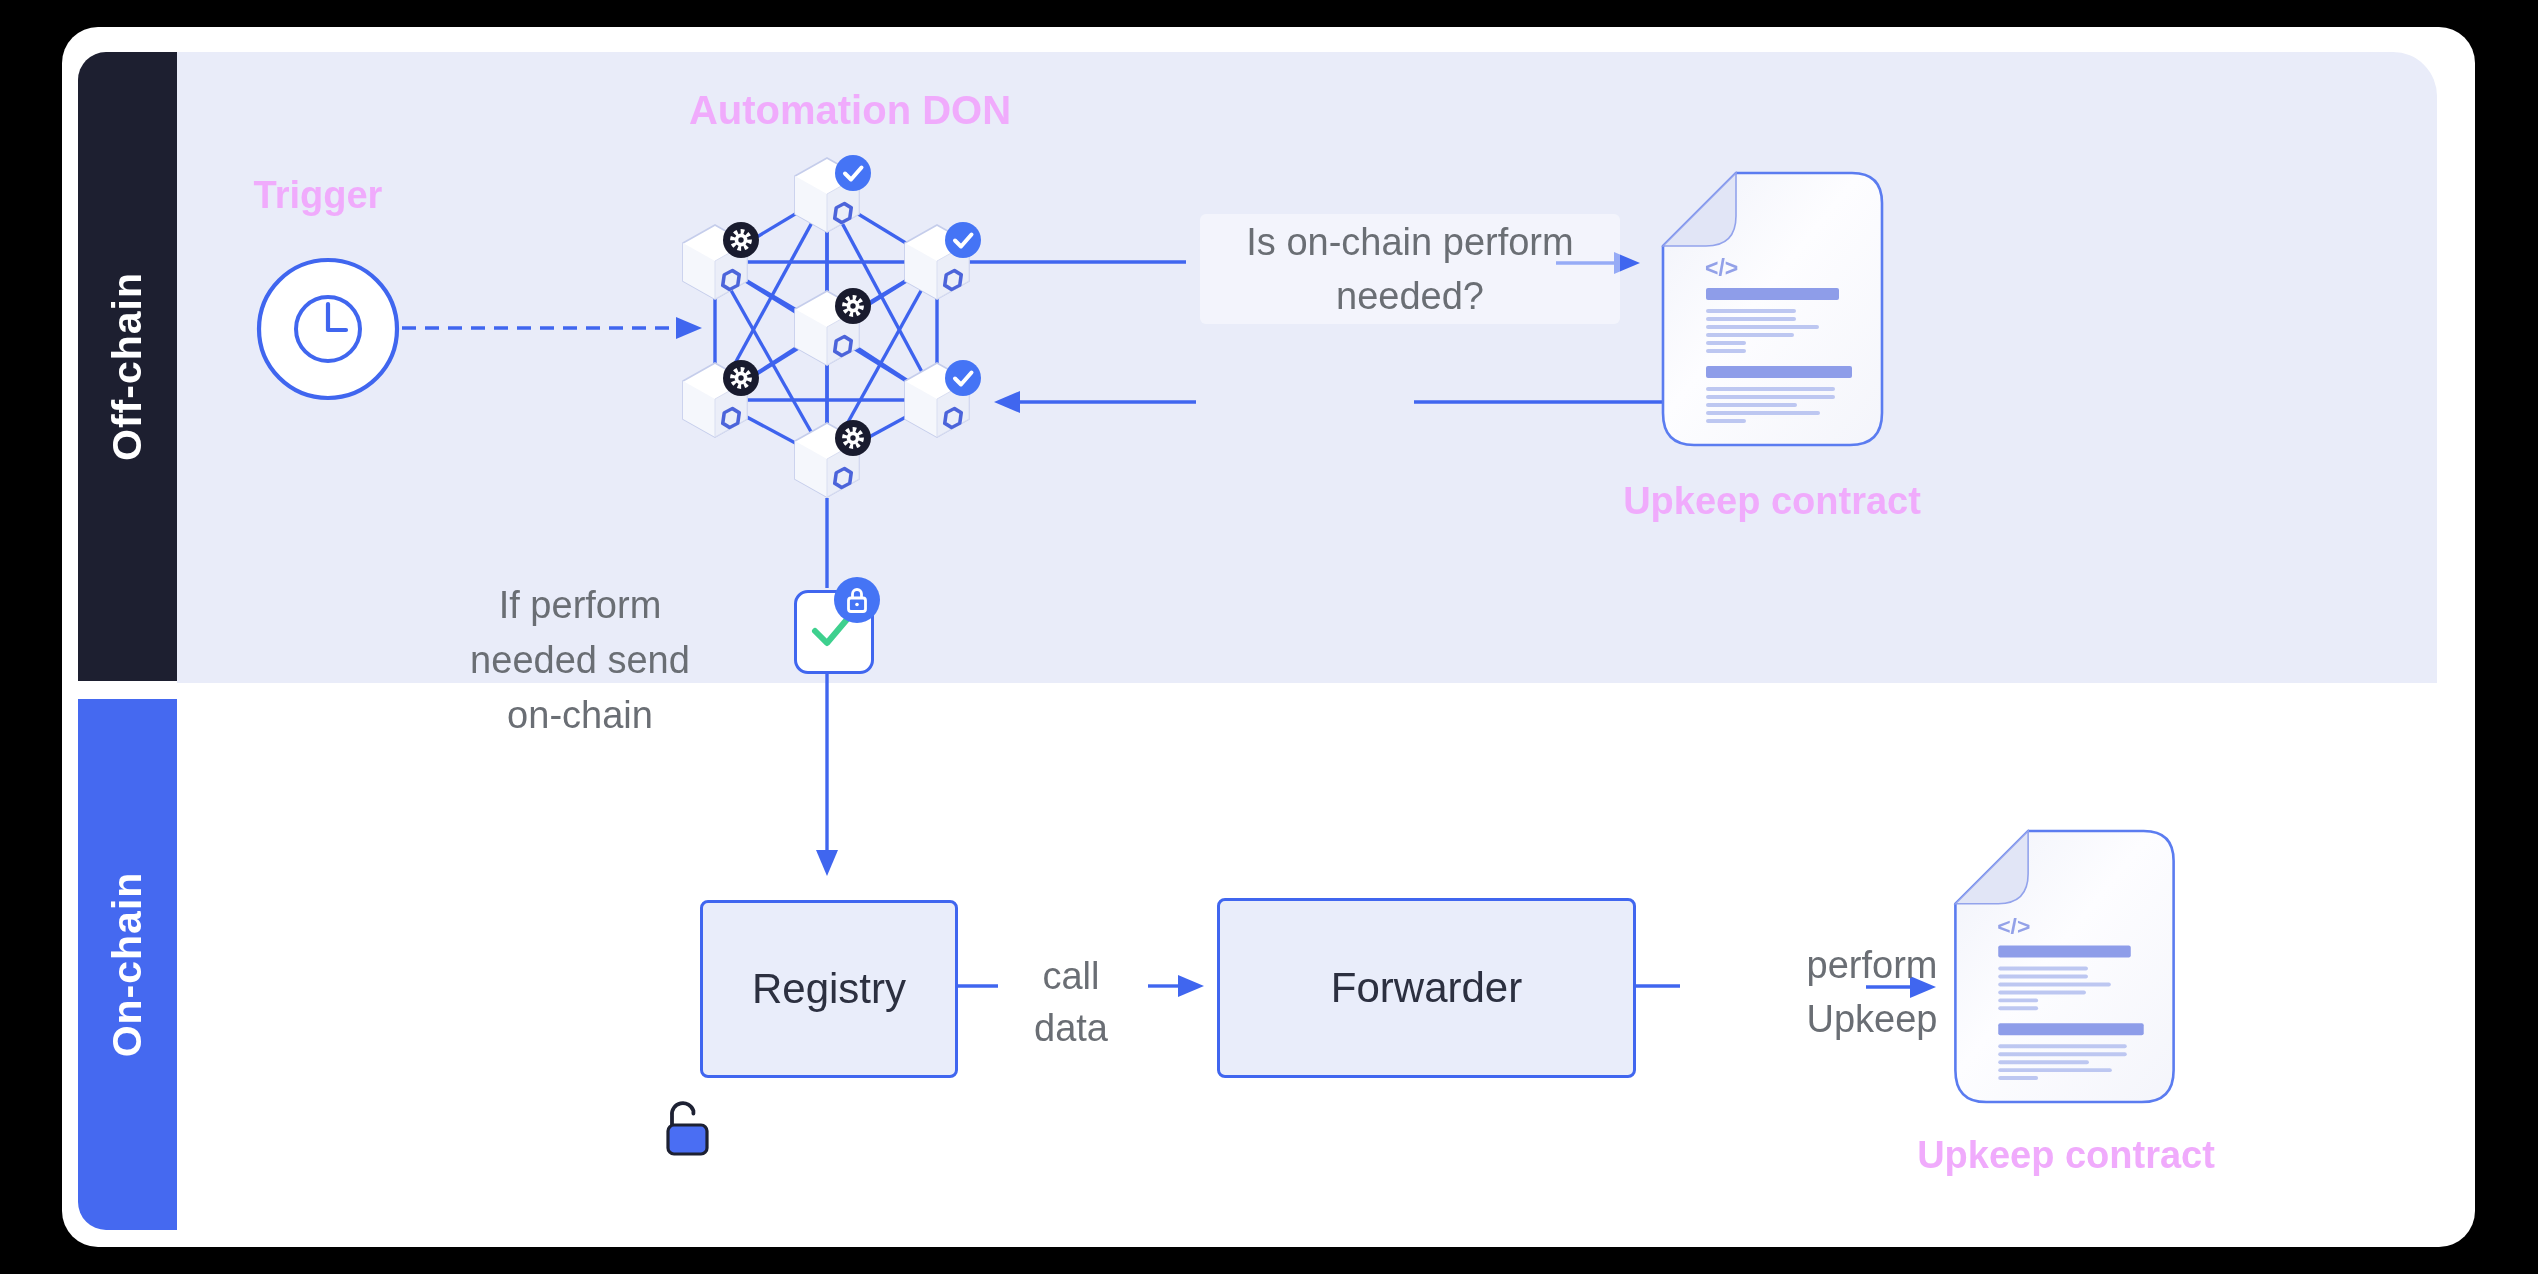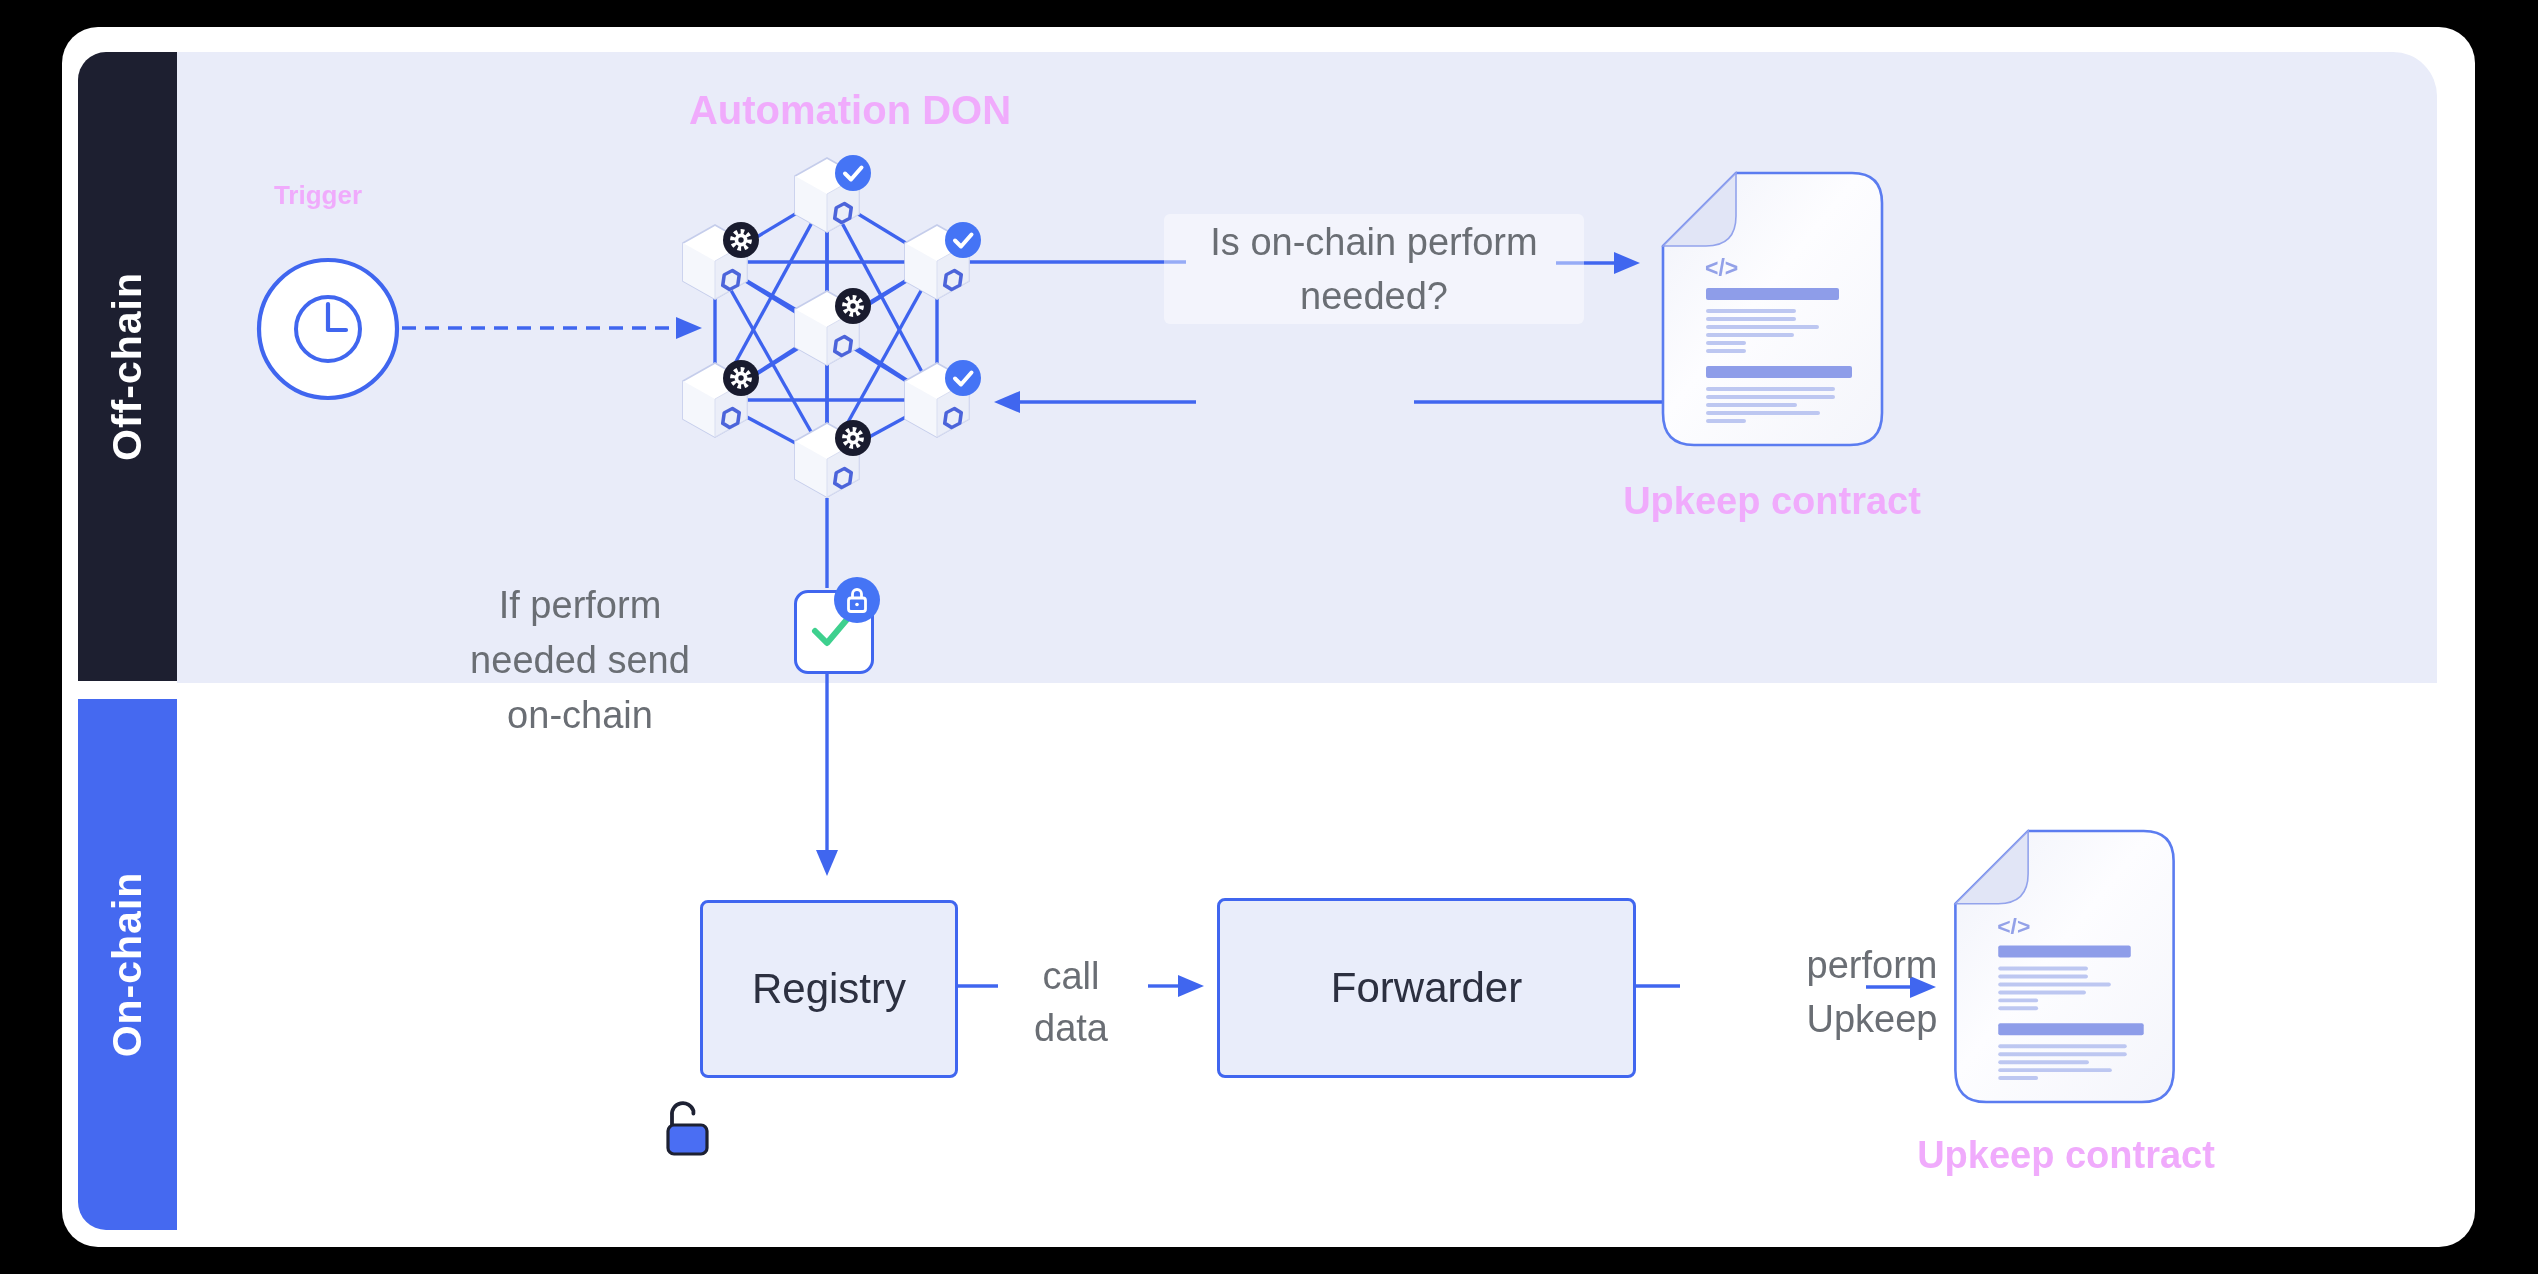--- a/index.html
+++ b/index.html
@@ -7,24 +7,24 @@
   .abs{position:absolute;}
   .stage{position:absolute;left:0;top:0;width:2538px;height:1274px;}
   .card{left:62px;top:27px;width:2413px;height:1220px;background:#ffffff;border-radius:36px;}
   .offchain-bg{left:177px;top:52px;width:2260px;height:631px;background:#e9ecf9;border-top-right-radius:44px;}
   .sidebar{width:99px;display:flex;align-items:center;justify-content:center;}
   .sidebar-dark{left:78px;top:52px;height:629px;background:#1d1f30;border-top-left-radius:28px;}
   .sidebar-blue{left:78px;top:699px;height:531px;background:#4569f0;border-bottom-left-radius:28px;}
   .sidebar-label{color:#ffffff;font-weight:bold;font-size:41px;letter-spacing:1px;transform:rotate(-90deg);white-space:nowrap;}
   .title{color:#f0abfc;font-weight:bold;text-align:center;}
   .don-title{left:650px;top:88px;width:400px;font-size:40px;line-height:44px;}
-  .trigger-label{left:208px;top:172px;width:220px;font-size:26px;line-height:46px;}
+  .trigger-label{left:208px;top:172px;width:220px;font-size:38px;line-height:46px;}
   .gray{color:#6a6e74;font-size:38px;text-align:center;line-height:54px;}
   .hint-box{background:rgba(255,255,255,0.45);border-radius:6px;display:flex;flex-direction:column;align-items:center;justify-content:center;}
-  .q-box{left:1164px;top:214px;width:420px;height:110px;}
+  .q-box{left:1200px;top:214px;width:420px;height:110px;}
   .r-box{left:1169px;top:358px;width:270px;height:84px;}
   .report-note{left:420px;top:578px;width:320px;line-height:55px;}
   .call-data{left:1021px;top:950px;width:100px;line-height:52px;}
   .perform-upkeep{left:1772px;top:938px;width:200px;line-height:54px;text-align:center;}
   .verify-text{left:715px;top:1112px;width:220px;line-height:54px;}
   .upkeep-label-top{left:1612px;top:480px;width:320px;font-size:38px;}
   .upkeep-label-bottom{left:1906px;top:1134px;width:320px;font-size:38px;}
   .flow-box{border:3px solid #4066ef;background:#e9edfa;border-radius:8px;display:flex;align-items:center;justify-content:center;color:#2c3040;font-size:42px;}
   .registry-box{left:700px;top:900px;width:252px;height:172px;}
   .forwarder-box{left:1217px;top:898px;width:413px;height:174px;}

